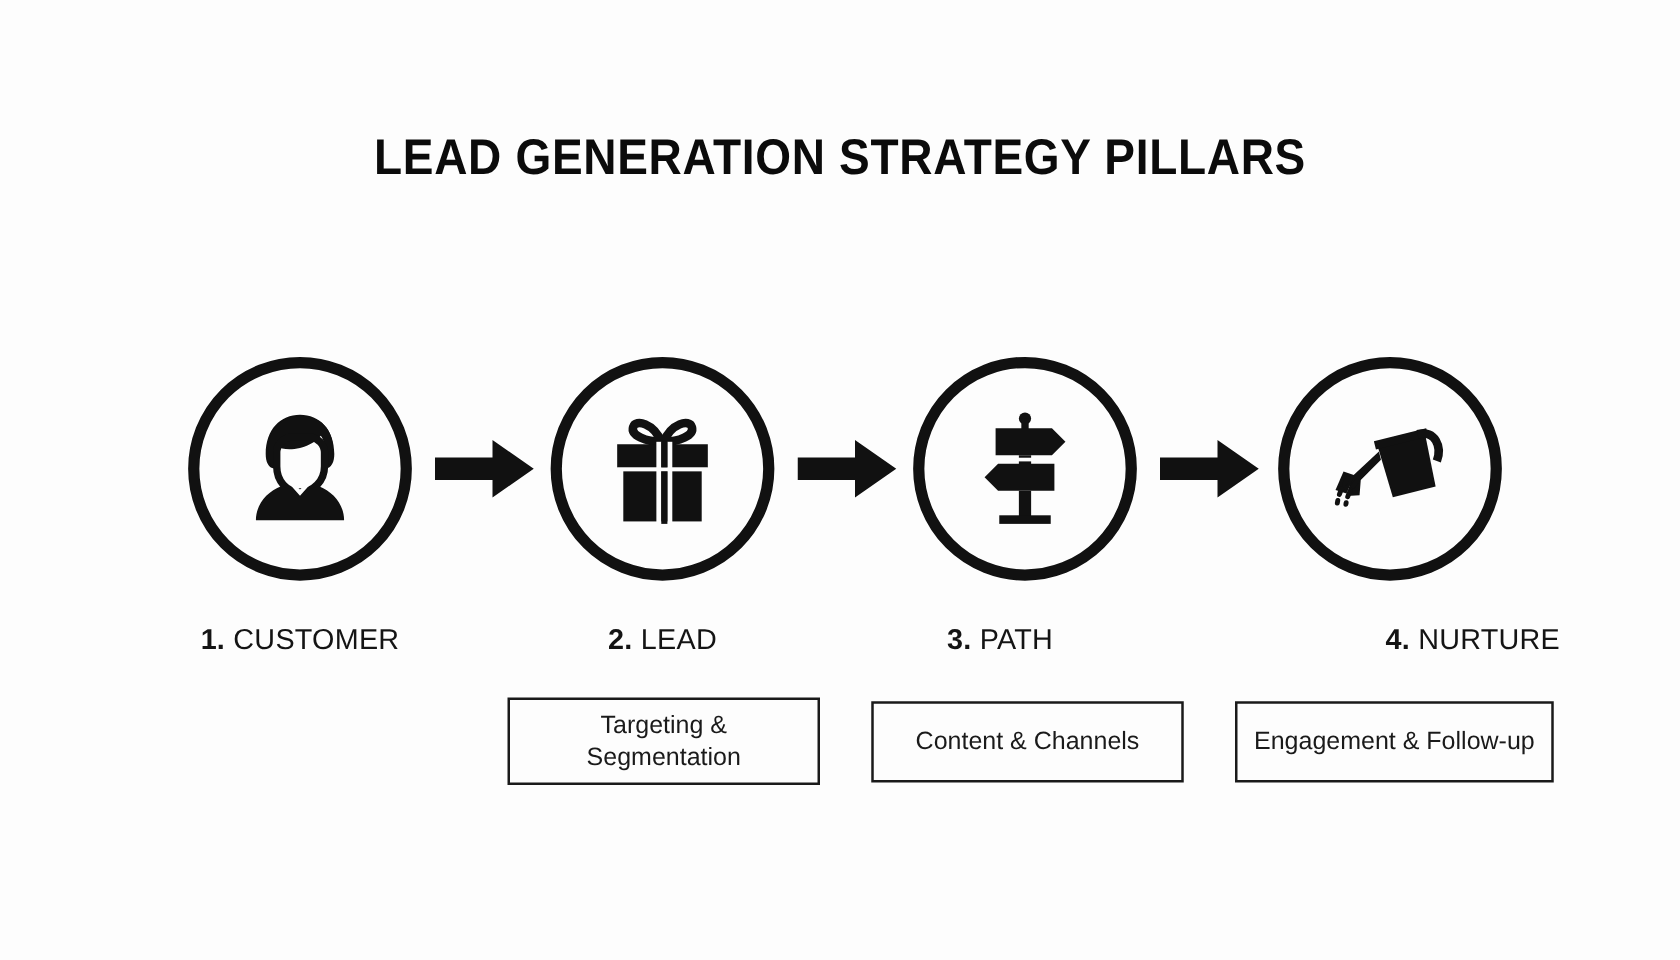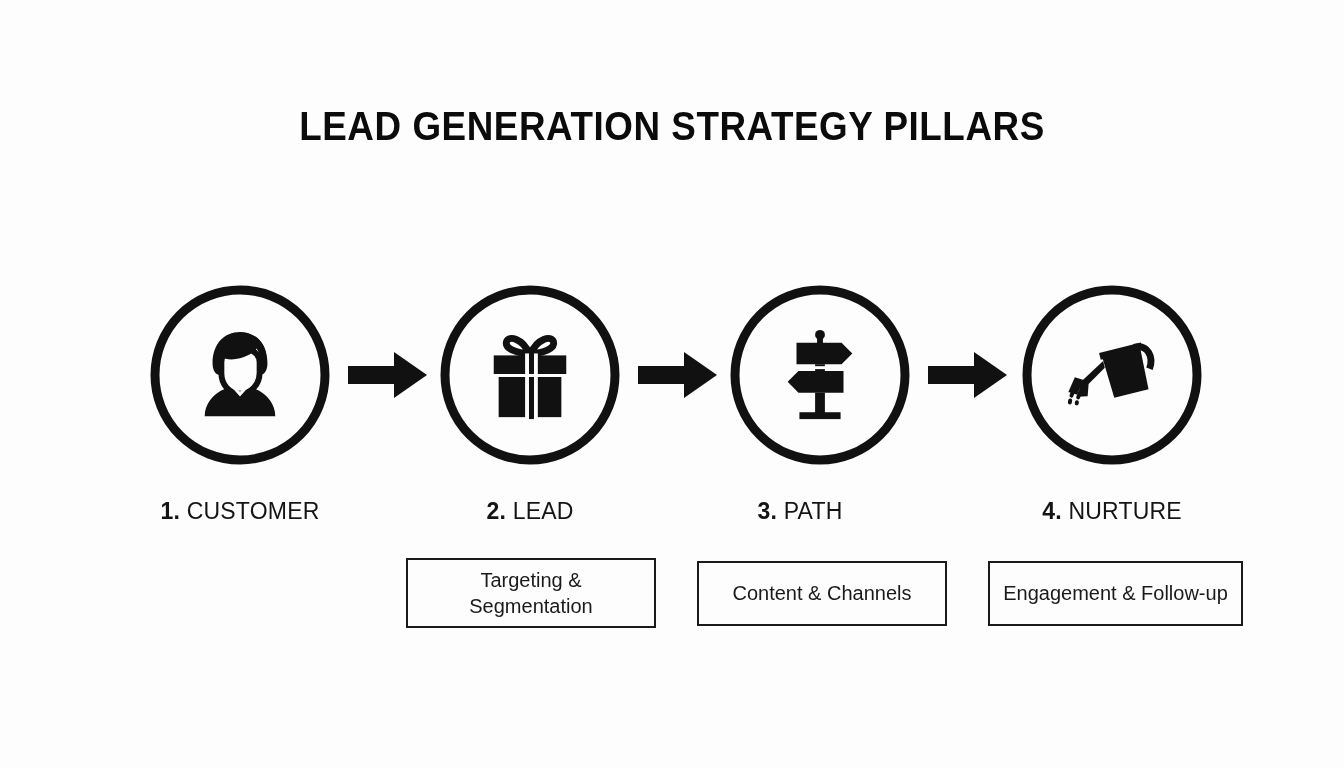--- a/index.html
+++ b/index.html
@@ -247,21 +247,21 @@
     <span class="word">CUSTOMER</span>
   </div>
   <div class="step-label" style="left:370px;">
     <span class="num">2.</span>
     <span class="word">LEAD</span>
   </div>
   <div class="step-label" style="left:640px;">
     <span class="num">3.</span>
     <span class="word">PATH</span>
   </div>
-  <div class="step-label" style="left:952px;">
+  <div class="step-label" style="left:928px;text-align:right;">
     <span class="num">4.</span>
     <span class="word">NURTURE</span>
   </div>
 
   <div class="caption-box" style="left:406px; top:558px; width:250px; height:70px;">
     <span class="cap-text">
       <span>Targeting &amp;</span><br>
       <span>Segmentation</span>
     </span>
   </div>

